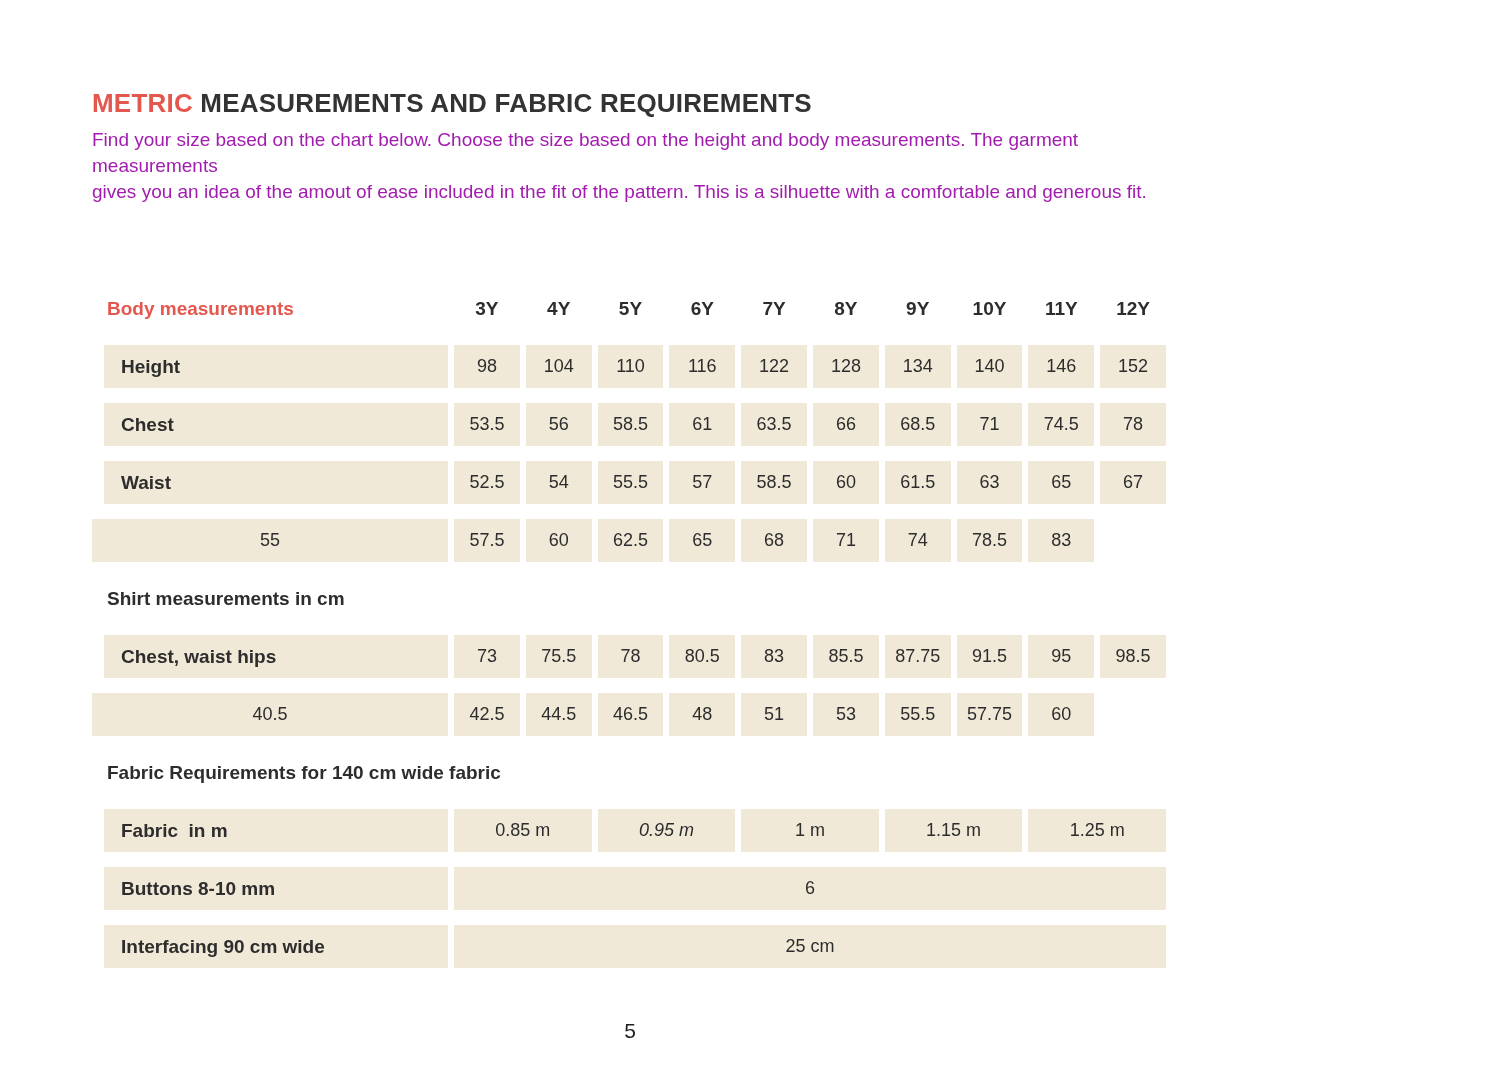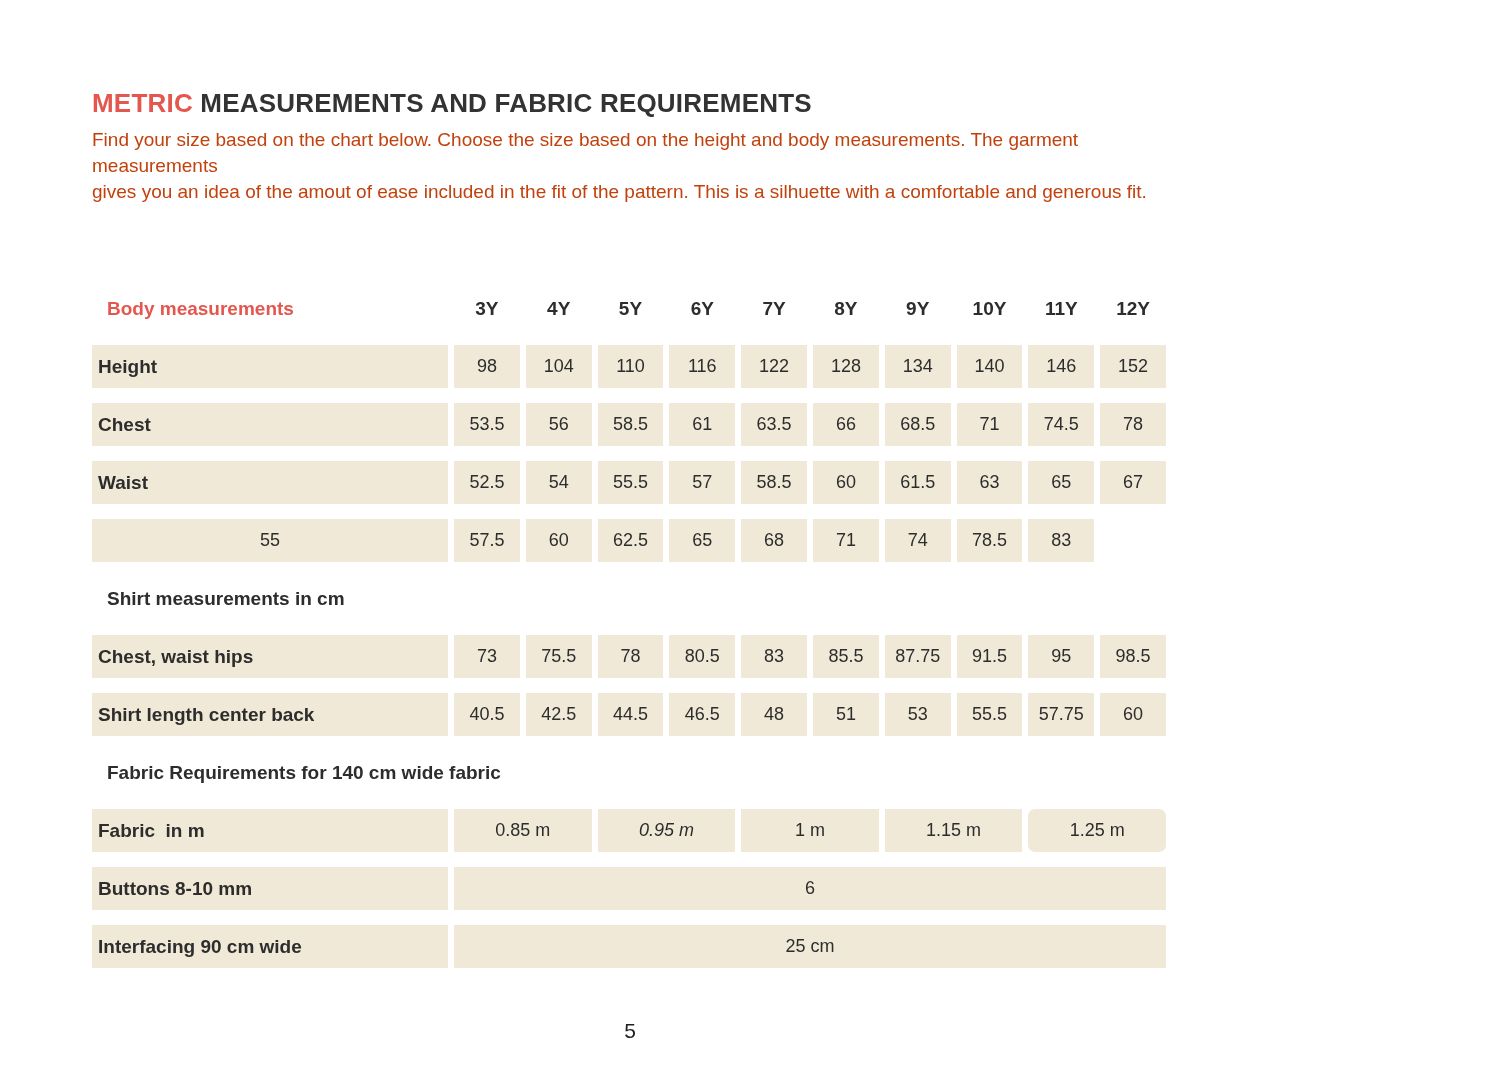--- a/index.html
+++ b/index.html
@@ -26,39 +26,40 @@
     font-weight:600;
     letter-spacing:0.2px;
     color:#333333;
     white-space:nowrap;
   }
   .title .accent{color:var(--accent);}
   .intro{
     margin-top:8px;
     font-size:19px;
     line-height:26px;
-    color:#c2410c;
+    color:#a21caf;
   }
   .table-grid{
     display:grid;
     grid-template-columns:356px repeat(10,1fr);
     grid-auto-rows:43px;
     gap:15px 6px;
     margin-top:82px;
   }
   .cell{
     display:flex;
     align-items:center;
     font-size:19px;
   }
   .bg{background:var(--cellbg);}
   .label-cell{
     font-weight:700;
-    padding-left:6px;
+    padding-left:17px;
     white-space:pre-wrap;
+    margin-left:12px;
   }
   .value-cell{
     justify-content:center;
     font-size:18px;
     font-weight:400;
   }
   .header-label{
     color:var(--accent);
     font-weight:600;
     padding-left:15px;
@@ -159,38 +160,37 @@
         <div class="cell value-cell bg">73</div>
         <div class="cell value-cell bg">75.5</div>
         <div class="cell value-cell bg">78</div>
         <div class="cell value-cell bg">80.5</div>
         <div class="cell value-cell bg">83</div>
         <div class="cell value-cell bg">85.5</div>
         <div class="cell value-cell bg">87.75</div>
         <div class="cell value-cell bg">91.5</div>
         <div class="cell value-cell bg">95</div>
         <div class="cell value-cell bg">98.5</div>
-        <div class="cell label-cell bg">Shirt length center back</div>
         <div class="cell value-cell bg">40.5</div>
         <div class="cell value-cell bg">42.5</div>
         <div class="cell value-cell bg">44.5</div>
         <div class="cell value-cell bg">46.5</div>
         <div class="cell value-cell bg">48</div>
         <div class="cell value-cell bg">51</div>
         <div class="cell value-cell bg">53</div>
         <div class="cell value-cell bg">55.5</div>
         <div class="cell value-cell bg">57.75</div>
         <div class="cell value-cell bg">60</div>
         <div class="cell section-cell" style="grid-column: 1 / -1;">Fabric Requirements for 140 cm wide fabric</div>
         <div class="cell label-cell bg">Fabric  in m</div>
         <div class="cell value-cell bg span2" style="grid-column: span 2;">0.85 m</div>
         <div class="cell value-cell bg span2" style="grid-column: span 2; font-style: italic;">0.95 m</div>
         <div class="cell value-cell bg span2" style="grid-column: span 2;">1 m</div>
         <div class="cell value-cell bg span2" style="grid-column: span 2;">1.15 m</div>
-        <div class="cell value-cell bg span2" style="grid-column: span 2; border-radius: 7px;">1.25 m</div>
+        <div class="cell value-cell bg span2" style="grid-column: span 2;">1.25 m</div>
         <div class="cell label-cell bg">Buttons 8-10 mm</div>
         <div class="cell value-cell bg span10" style="grid-column: span 10;">6</div>
         <div class="cell label-cell bg">Interfacing 90 cm wide</div>
         <div class="cell value-cell bg span10" style="grid-column: span 10;">25 cm</div>
       </div>
 
   </div>
 
   <div class="page-number">5</div>
 </div>

